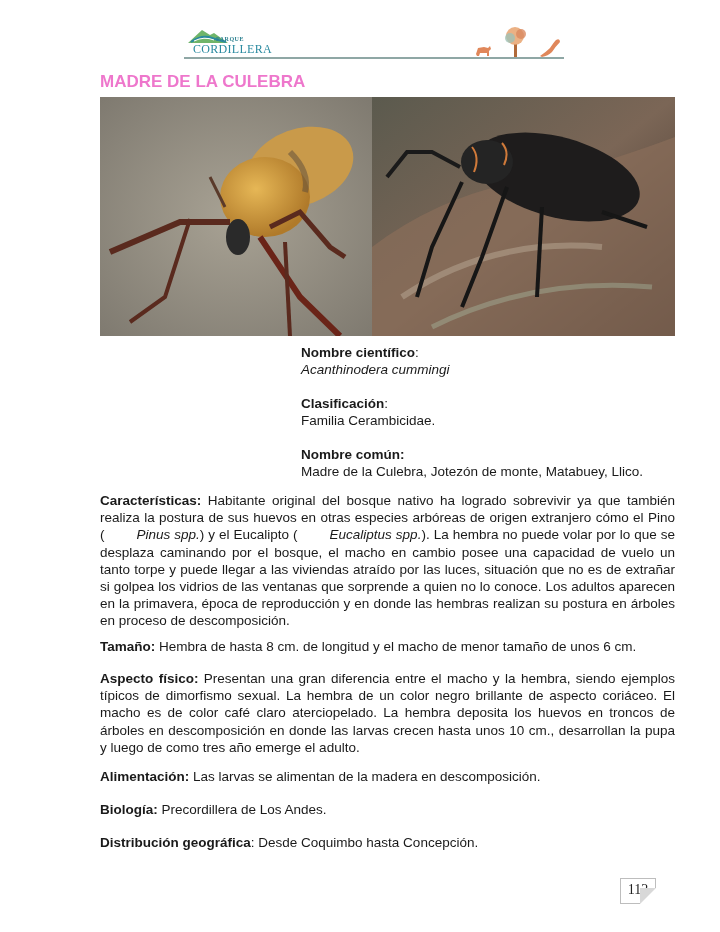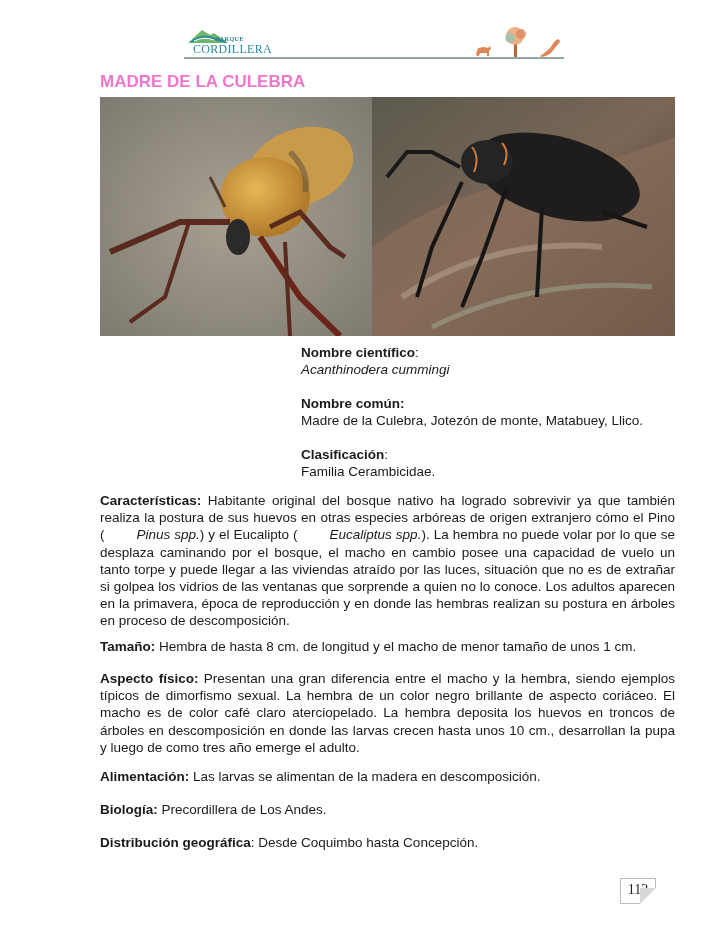--- a/index.html
+++ b/index.html
@@ -121,35 +121,35 @@
     <path d="M230 115 L275 130" stroke="#161616" stroke-width="4" fill="none"></path>
   </svg>
 </div>
 
 <div class="info">
   <div class="block">
     <div><b>Nombre científico</b><span>:</span></div>
     <div class="sci">Acanthinodera cummingi</div>
   </div>
   <div class="block">
+    <div><b>Clasificación</b><span>:</span></div>
+    <div>Familia Cerambicidae.</div>
+  </div>
+  <div class="block">
     <div><b>Nombre común:</b></div>
     <div>Madre de la Culebra, Jotezón de monte, Matabuey, Llico.</div>
-  </div>
-  <div class="block">
-    <div><b>Clasificación</b><span>:</span></div>
-    <div>Familia Cerambicidae.</div>
   </div>
 </div>
 
 <div class="body-text" style="top:492px;">
   <b>Características:</b><span> Habitante original del bosque nativo ha logrado sobrevivir ya que también realiza la postura de sus huevos en otras especies arbóreas de origen extranjero cómo el Pino (</span><i>Pinus spp.</i><span>) y el Eucalipto (</span><i>Eucaliptus spp.</i><span>). La hembra no puede volar por lo que se desplaza caminando por el bosque, el macho en cambio posee una capacidad de vuelo un tanto torpe y puede llegar a las viviendas atraído por las luces, situación que no es de extrañar si golpea los vidrios de las ventanas que sorprende a quien no lo conoce. Los adultos aparecen en la primavera, época de reproducción y en donde las hembras realizan su postura en árboles en proceso de descomposición.</span>
 </div>
 
 <div class="body-text" style="top:638px;">
-  <b>Tamaño:</b><span> Hembra de hasta 8 cm. de longitud y el macho de menor tamaño de unos 1 cm.</span>
+  <b>Tamaño:</b><span> Hembra de hasta 8 cm. de longitud y el macho de menor tamaño de unos 6 cm.</span>
 </div>
 
 <div class="body-text" style="top:670px;">
   <b>Aspecto físico:</b><span> Presentan una gran diferencia entre el macho y la hembra, siendo ejemplos típicos de dimorfismo sexual. La hembra de un color negro brillante de aspecto coriáceo. El macho es de color café claro aterciopelado. La hembra deposita los huevos en troncos de árboles en descomposición en donde las larvas crecen hasta unos 10 cm., desarrollan la pupa y luego de como tres año emerge el adulto.</span>
 </div>
 
 <div class="body-text" style="top:768px;">
   <b>Alimentación:</b><span> Las larvas se alimentan de la madera en descomposición.</span>
 </div>
 

